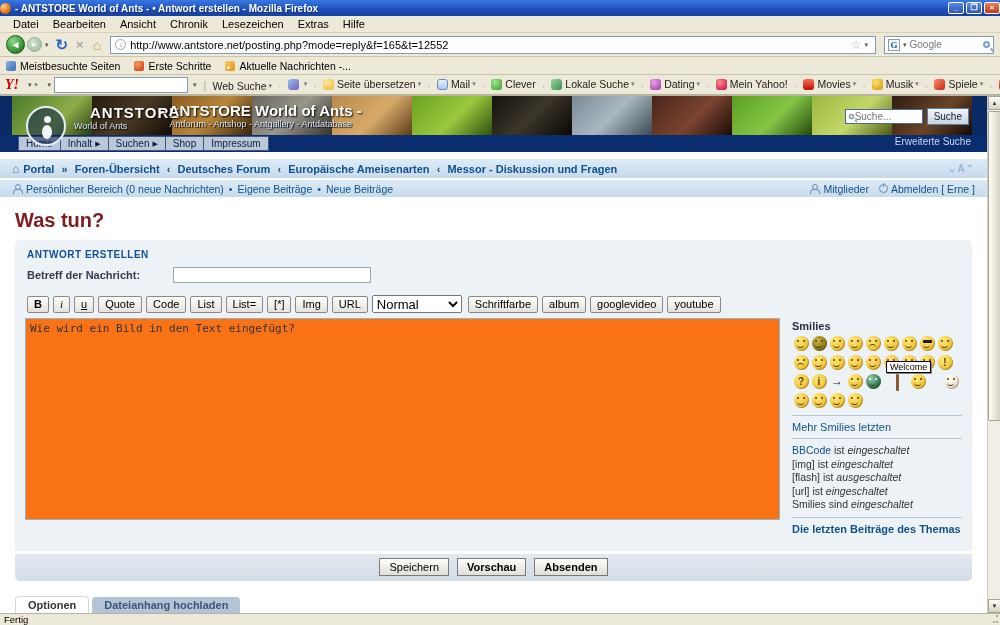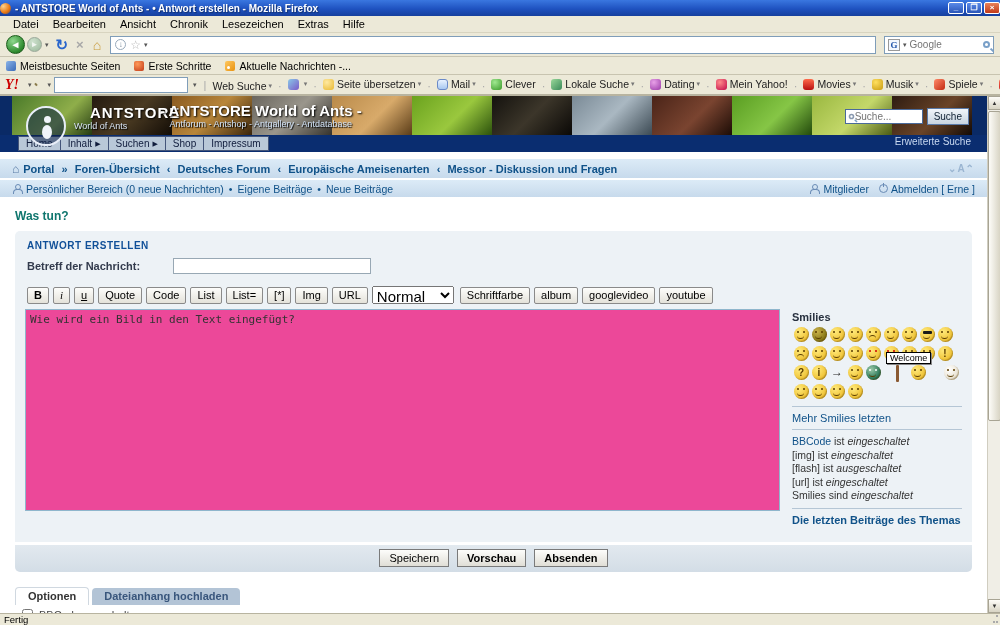--- a/index.html
+++ b/index.html
@@ -137,35 +137,35 @@
   .person-ic { width:11px; height:10px; position:relative; display:inline-block; margin-right:3px; }
   .person-ic::before { content:""; position:absolute; left:3px; top:0; width:4px; height:4px;
     border:1px solid #6a8cb6; border-radius:50%; }
   .person-ic::after { content:""; position:absolute; left:1px; top:5px; width:8px; height:4px;
     border:1px solid #6a8cb6; border-bottom:none; border-radius:4px 4px 0 0; }
   .power-ic { width:9px; height:9px; border:1px solid #6a8cb6; border-radius:50%; position:relative;
     display:inline-block; margin:0 3px 0 10px; }
   .power-ic::after { content:""; position:absolute; left:3px; top:-2px; width:1px; height:4px; background:#6a8cb6; }
   .ub-dot { margin:0 5px; color:#105289; }
   
-  h2.pagetitle { margin:12px 0 8px 15px; font-size:12px; color:#0f766e; font-weight:bold; }
+  h2.pagetitle { margin:12px 0 8px 15px; font-size:20px; color:#7f1d1d; font-weight:bold; }
   .panel { margin:0 15px; background:#edf2f6; border-radius:5px 5px 0 0; padding:6px 10px 16px; }
   .panel-h { font-size:10px; font-weight:bold; color:#115098; letter-spacing:.5px; padding:3px 2px 5px; }
   .subjrow { display:flex; align-items:center; padding:2px 2px 10px;gap:28px; }
   .subjrow label { font-size:11px; font-weight:bold; color:#333b4d; width:118px; }
   .subjrow input { width:198px; height:16px; border:1px solid #98a8b4; font-size:11px; padding:0 3px; }
   .editrow { display:flex; align-items:center; margin:2px 2px 5px; flex-wrap:nowrap; }
   .ebtn { background:linear-gradient(180deg,#fdfdfb,#e4e2da); border:1px solid #8a8a8a; border-radius:2px;
     font-size:11px; padding:1px 6px; margin-right:4px; color:#000; height:17px; line-height:13px; }
   .ebtn.b { font-weight:bold; } .ebtn.i { font-style:italic; font-family:"Liberation Serif", serif; }
   .ebtn.u { text-decoration:underline; }
-  .editrow select { height:18px; font-size:15px; margin-right:6px; width:82px;
+  .editrow select { height:18px; font-size:13px; margin-right:6px; width:90px;
     font-family:"Liberation Sans", sans-serif; }
   .mainrow { display:flex; margin-top:2px; }
-  .msgarea { flex:1; height:202px; border:1px solid #8fb6cc; background:#ec4899; resize:none;
+  .msgarea { flex:1; height:202px; border:1px solid #8fb6cc; background:#f97316; resize:none;
     font-family:"DejaVu Sans Mono", monospace; font-size:11px; color:#333; padding:3px 4px; outline:none; }
   .smcol { width:182px; padding:0 0 0 12px; position:relative; font-size:11px; color:#333; }
   .smcol h3 { font-size:11px; color:#28313f; margin:2px 0 4px; }
   .sm-row { margin-bottom:2px; position:relative; height:17px; }
   .sm { display:inline-block; width:15px; height:15px; border-radius:50%; position:relative;
     margin:0 1.5px; vertical-align:top;
     background:radial-gradient(circle at 35% 30%, #ffe97a, #f0c53a 62%, #c89a1a);
     box-shadow:inset -1px -1px 1px rgba(90,60,0,.35); }
   .sm::before { content:""; position:absolute; top:4px; left:3px; width:2px; height:2px;
     background:#5a3c00; border-radius:50%; box-shadow:6px 0 0 #5a3c00; }
@@ -240,20 +240,21 @@
 </div>
 <div class="navbar">
   <div class="navbtn back-btn">◄</div>
   <div class="navbtn fwd-btn">►</div>
   <span class="drop">▾</span>
   <span class="reload-btn">↻</span>
   <span class="stop-btn">×</span>
   <span class="home-btn">⌂</span>
   <div class="urlbox">
     <span class="favicon">↓</span>
+    <input value="http://www.antstore.net/posting.php?mode=reply&amp;f=165&amp;t=12552" style="">
     <span class="star">☆</span>
     <span class="drop">▾</span>
   </div>
   <div class="searchbox">
     <span class="gicon">G</span>
     <span class="drop">▾</span>
     <input placeholder="Google" style="">
     <span class="mag"></span>
   </div>
 </div>

